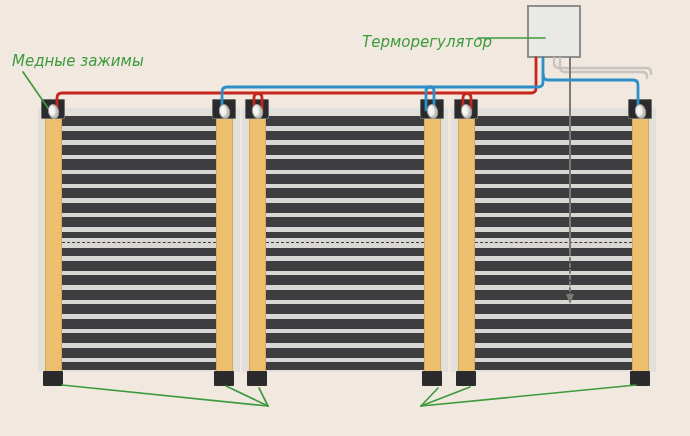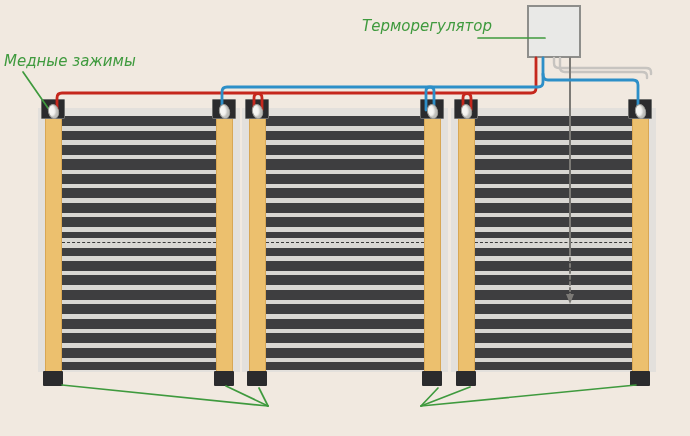--- a/index.html
+++ b/index.html
@@ -171,15 +171,15 @@
     </g>
   </svg>
 
   <div class="rivet" style="left:48px;"></div>
   <div class="rivet" style="left:219px;"></div>
   <div class="rivet" style="left:252px;"></div>
   <div class="rivet" style="left:427px;"></div>
   <div class="rivet" style="left:461px;"></div>
   <div class="rivet" style="left:635px;"></div>
 
-  <div class="label" style="left:4px;top:52px;">Медные зажимы</div>
-  <div class="label" style="left:362px;top:17px;">Терморегулятор</div>
+  <div class="label" style="left:12px;top:52px;">Медные зажимы</div>
+  <div class="label" style="left:362px;top:33px;">Терморегулятор</div>
 </div>
 
 </body></html>

